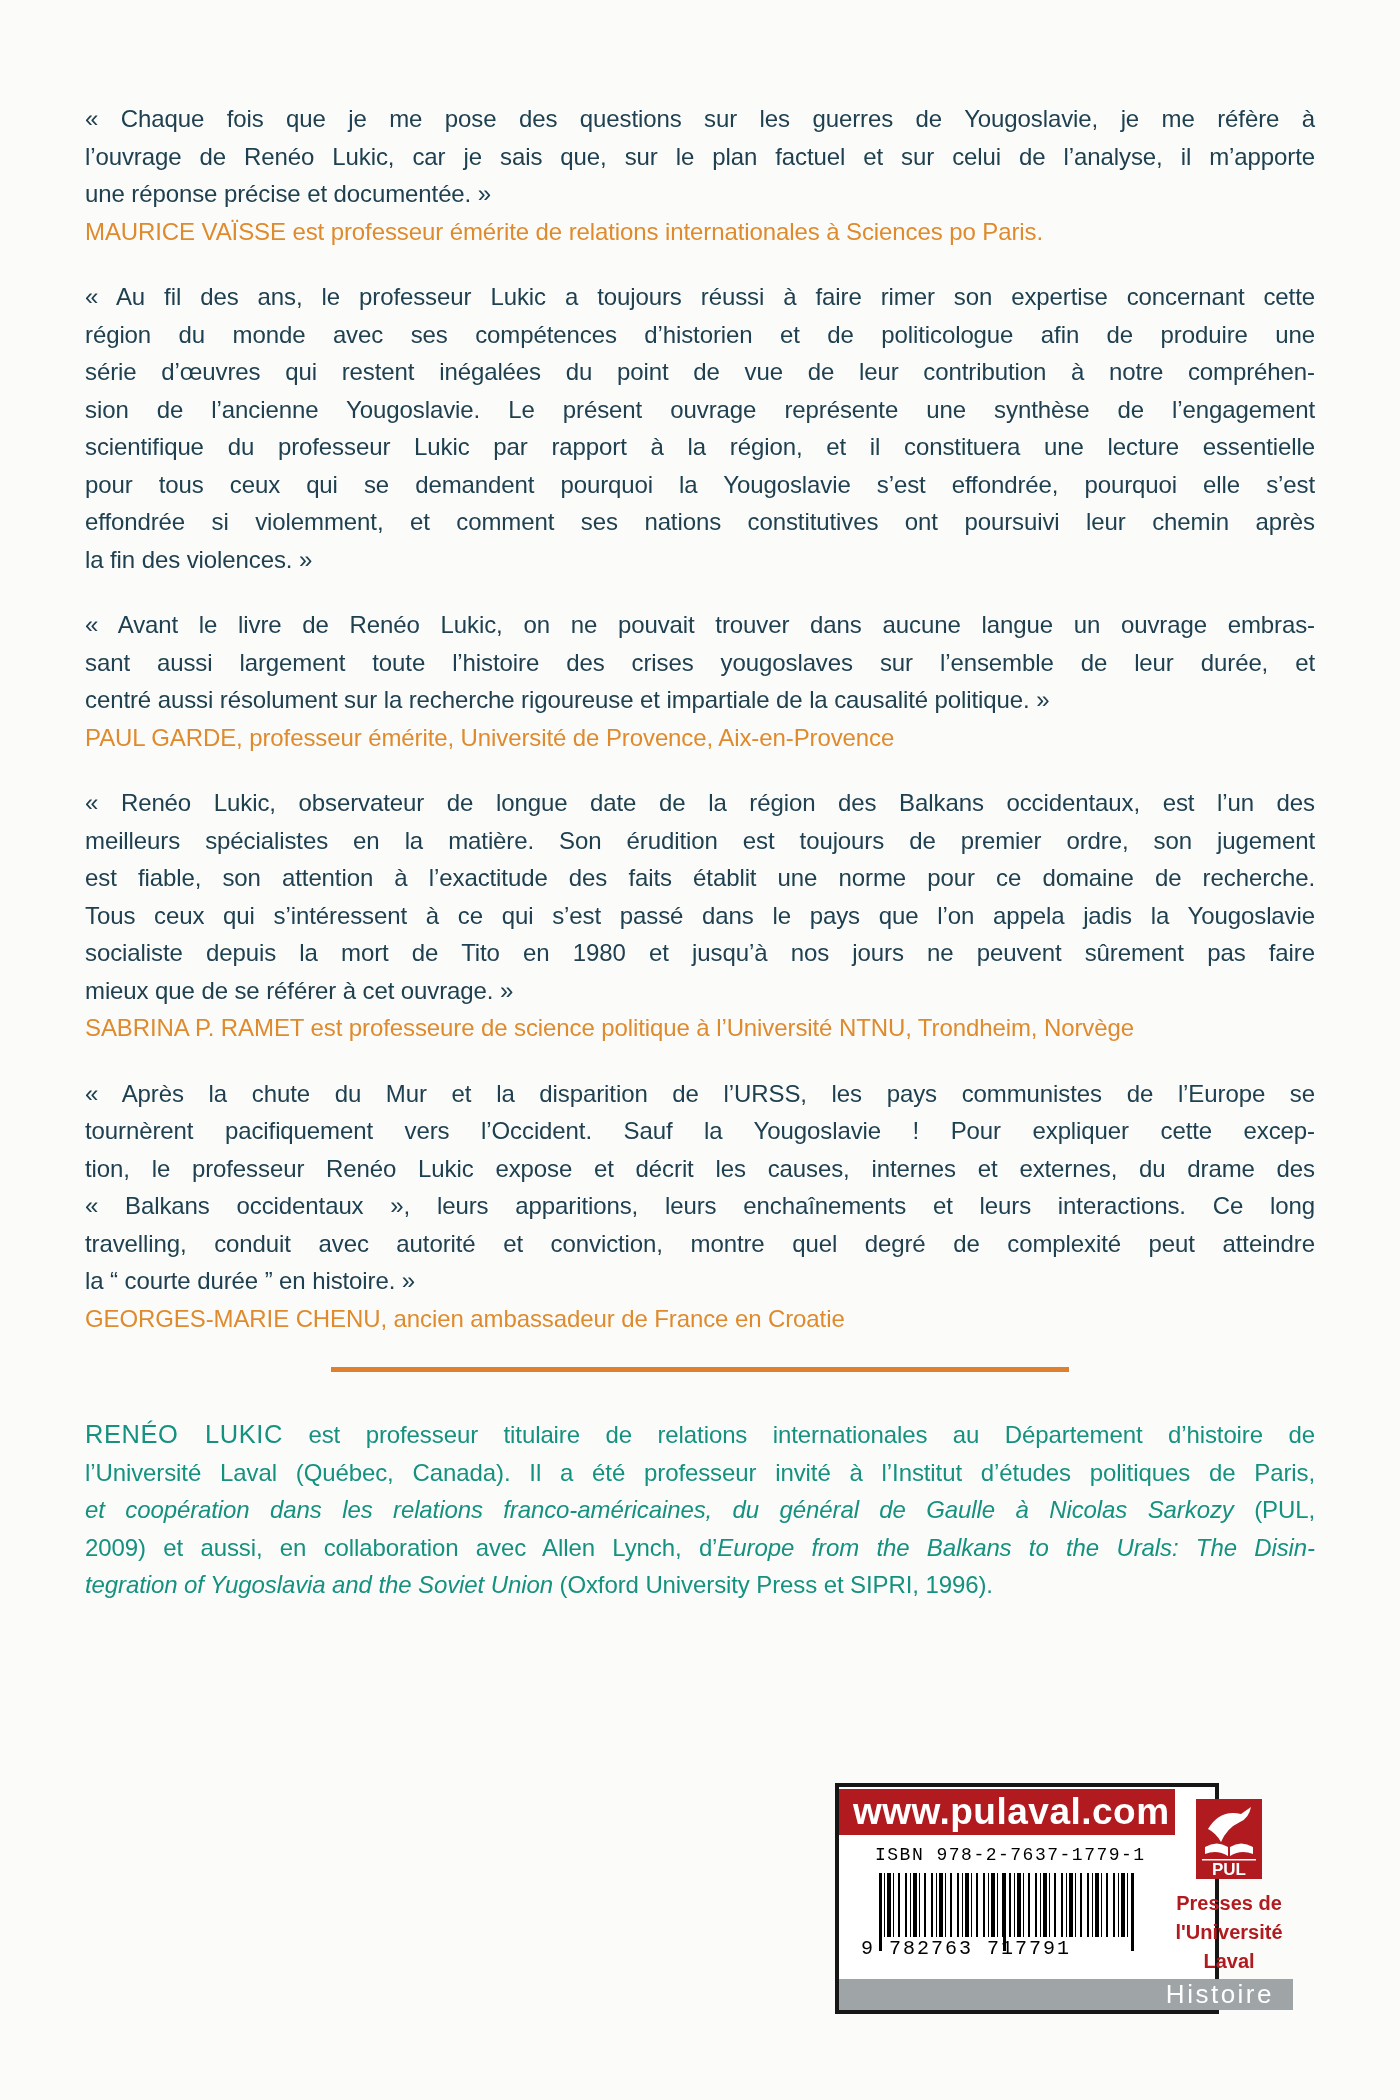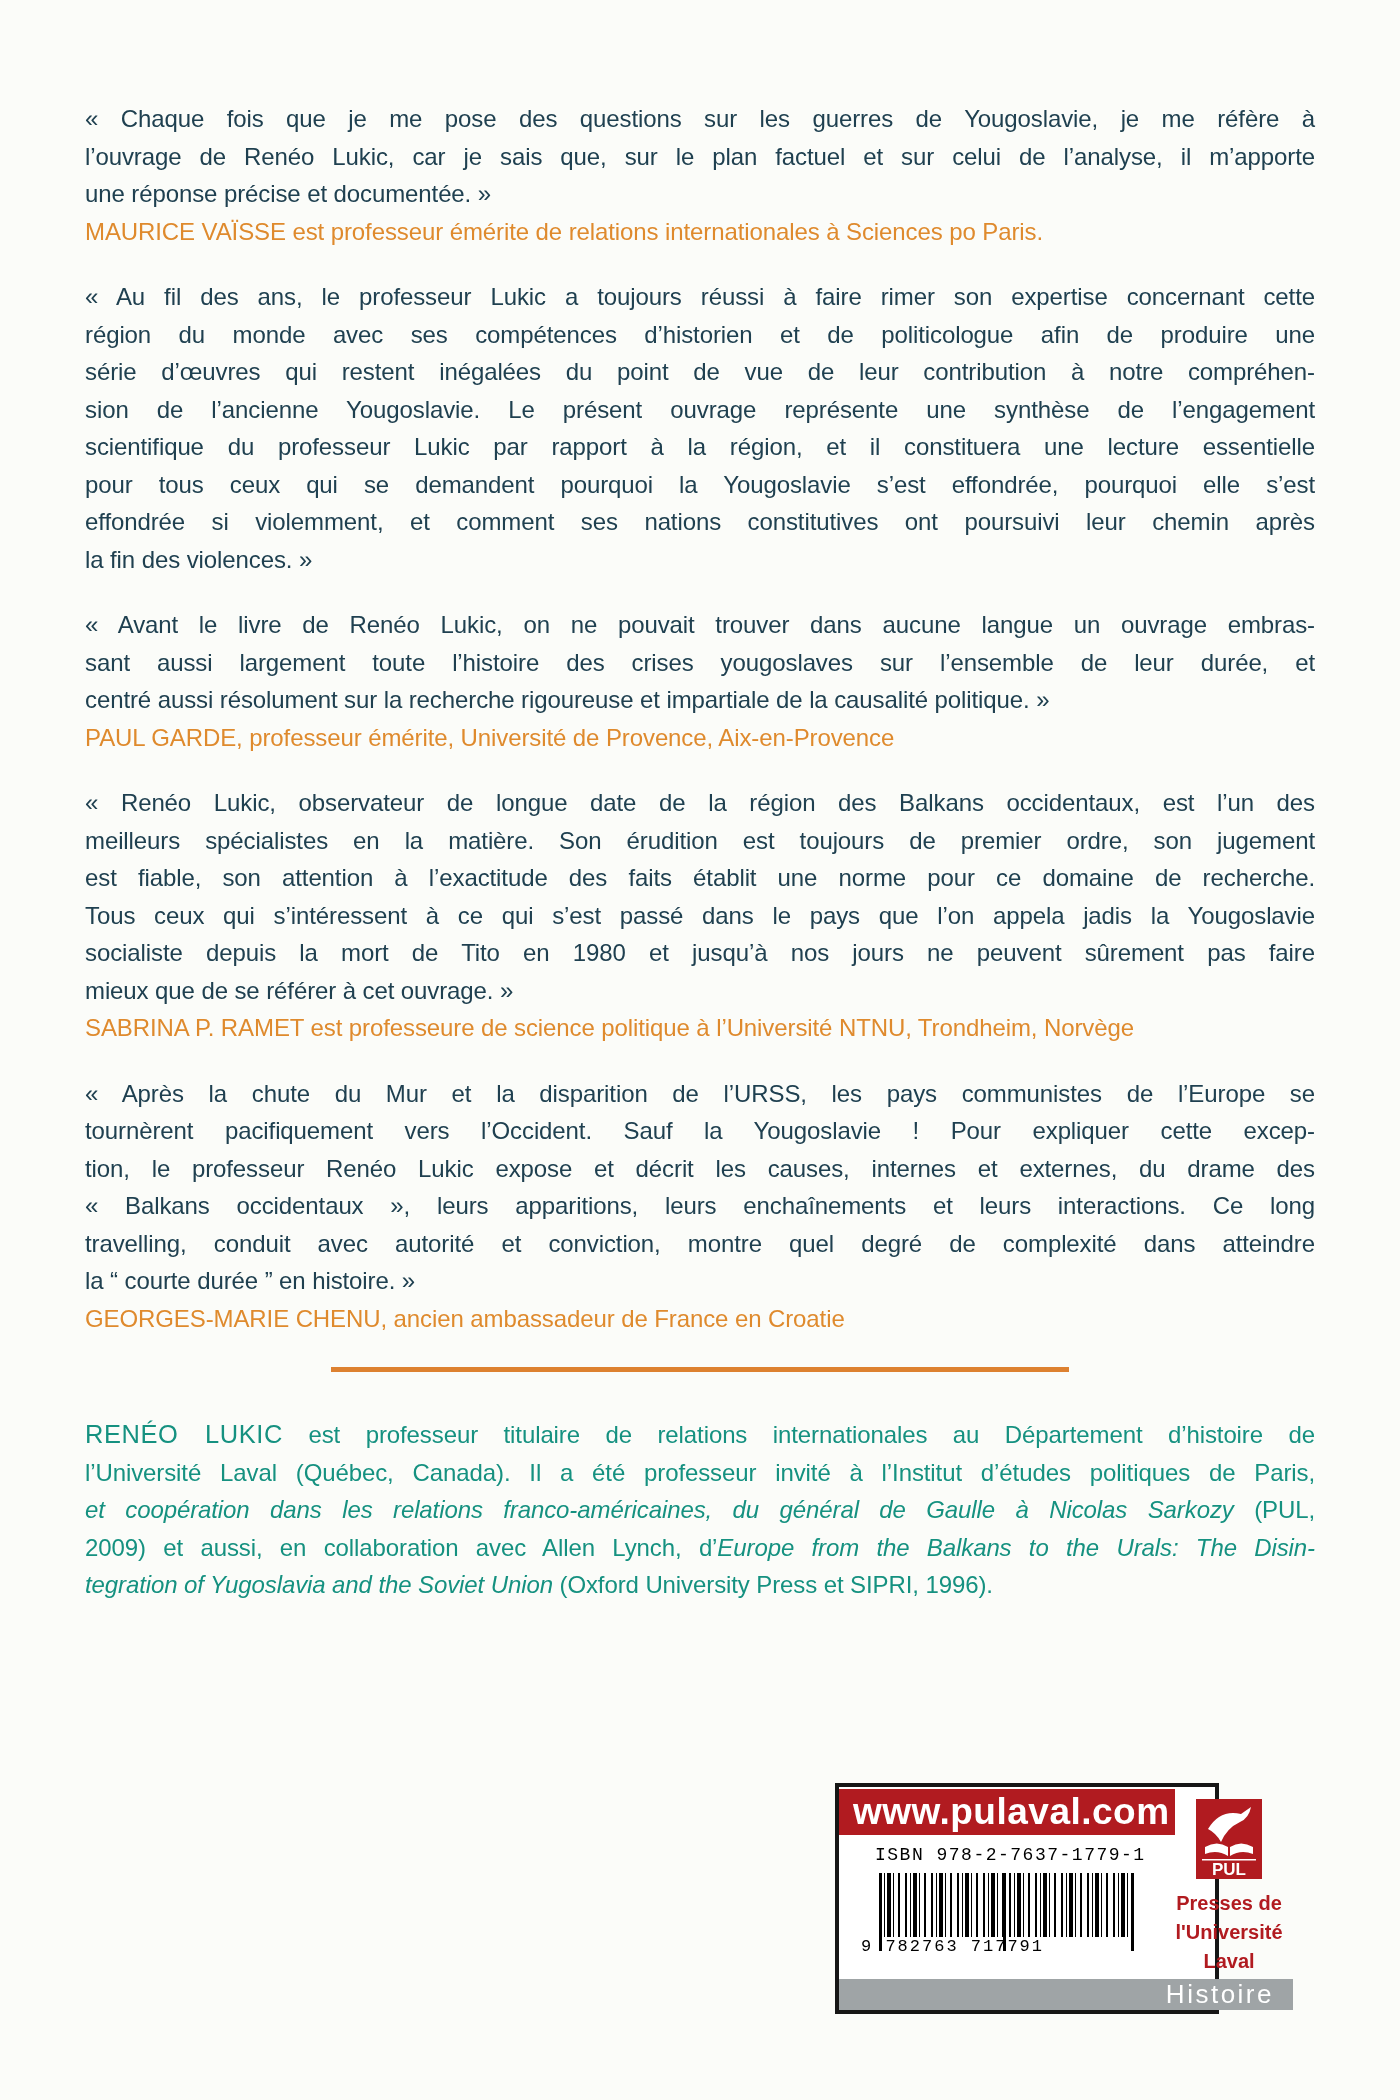--- a/index.html
+++ b/index.html
@@ -51,21 +51,21 @@
     background:repeating-linear-gradient(90deg,
       #000 0 2px,#fff 2px 5px,#000 5px 6px,#fff 6px 8px,#000 8px 12px,
       #fff 12px 14px,#000 14px 15px,#fff 15px 19px,#000 19px 21px,#fff 21px 26px);
   }
   .guard{position:absolute;top:0;width:3px;height:78px;background:#000;}
   .guard.g1{left:0;}
   .guard.g2{left:124px;}
   .guard.g3{left:252px;}
   .bcdigits{
     position:absolute;left:22px;top:150px;width:290px;
-    font-family:"Liberation Mono",monospace;font-size:17px;letter-spacing:2px;color:#000;
+    font-family:"Liberation Mono",monospace;font-size:20px;letter-spacing:2px;color:#000;
   }
   .band{
     position:absolute;left:0;top:192px;width:454px;height:31px;background:var(--band);
     color:#fff;font-size:26px;letter-spacing:2.5px;text-align:right;
     line-height:30px;padding-right:19px;box-sizing:border-box;
   }
 </style>
 </head>
 <body>
 
@@ -106,21 +106,21 @@
         <div class="jline lastline">mieux que de se référer à cet ouvrage. »</div>
         <div class="attribution">
           <div class="jline lastline">SABRINA P. RAMET est professeure de science politique à l’Université NTNU, Trondheim, Norvège</div>
         </div>
       </div>
       <div class="quote-block">
         <div class="jline">« Après la chute du Mur et la disparition de l’URSS, les pays communistes de l’Europe se</div>
         <div class="jline">tournèrent pacifiquement vers l’Occident. Sauf la Yougoslavie ! Pour expliquer cette excep-</div>
         <div class="jline">tion, le professeur Renéo Lukic expose et décrit les causes, internes et externes, du drame des</div>
         <div class="jline">« Balkans occidentaux », leurs apparitions, leurs enchaînements et leurs interactions. Ce long</div>
-        <div class="jline">travelling, conduit avec autorité et conviction, montre quel degré de complexité dans atteindre</div>
+        <div class="jline">travelling, conduit avec autorité et conviction, montre quel degré de complexité peut atteindre</div>
         <div class="jline lastline">la “ courte durée ” en histoire. »</div>
         <div class="attribution">
           <div class="jline lastline">GEORGES-MARIE CHENU, ancien ambassadeur de France en Croatie</div>
         </div>
       </div>
     </div>
   <div class="divider"></div>
   <div id="bio" class="bio">
       <div class="jline"><span class="seg-caps">RENÉO LUKIC</span><span class="seg-n"> est professeur titulaire de relations internationales au Département d’histoire de</span></div>
       <div class="jline"><span class="seg-n">l’Université Laval (Québec, Canada). Il a été professeur invité à l’Institut d’études politiques de Paris,</span></div>

